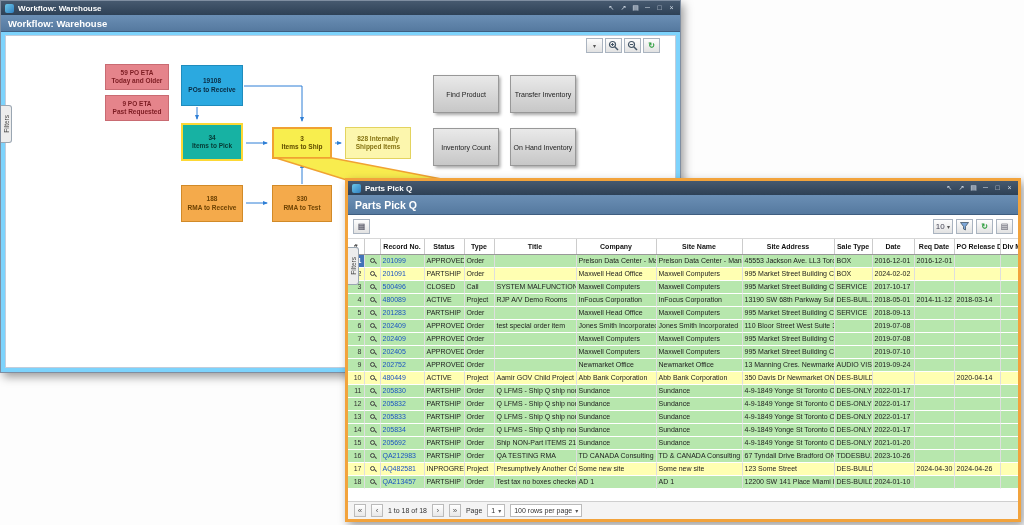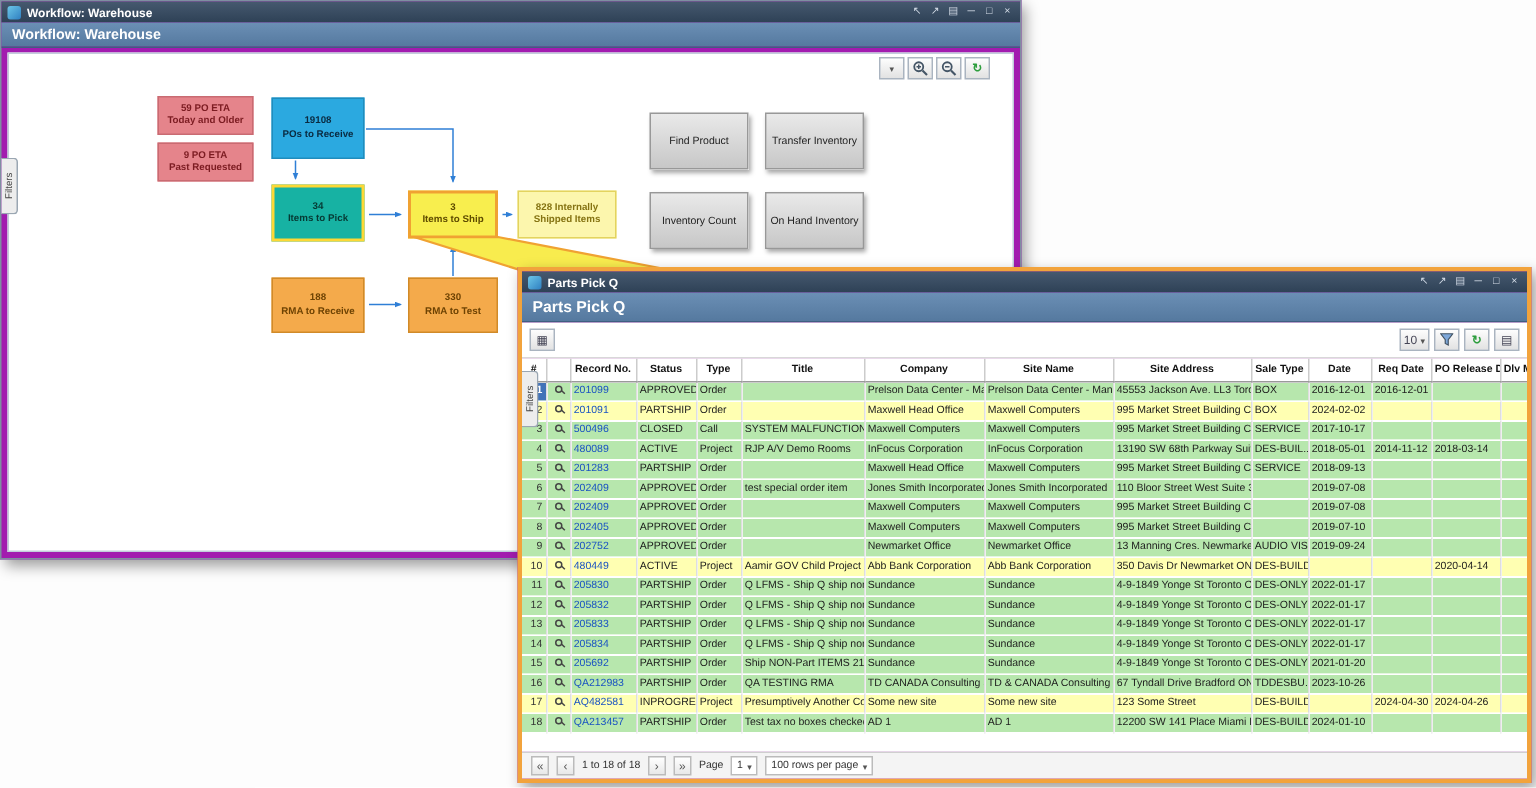--- a/index.html
+++ b/index.html
@@ -1,18 +1,18 @@
 <!DOCTYPE html>
 <html><head>
 <meta charset="utf-8">
 <style>
 *{margin:0;padding:0;box-sizing:border-box}
 html,body{width:1024px;height:525px;overflow:hidden;background:#fff;font-family:"Liberation Sans",sans-serif}
 .desktop{position:relative;width:1024px;height:525px;background:#fdfdfd}
-.window{position:absolute;background:#a21caf;box-shadow:3px 4px 9px rgba(0,0,0,.38)}
+.window{position:absolute;background:#7dd3fc;box-shadow:3px 4px 9px rgba(0,0,0,.38)}
 
 .wf{left:0;top:0;width:681px;height:373px;border:1px solid #7f8ea1;z-index:1}
 .titlebar{height:14px;background:linear-gradient(#46596f,#2e4156);display:flex;align-items:center;padding:0 4px;gap:4px}
 .win-ico{width:9px;height:9px;border-radius:2px;background:linear-gradient(135deg,#6cc7e8,#2f7fc1);flex:none}
 .tb-title{color:#fff;font-size:8px;font-weight:bold;flex:1;white-space:nowrap}
 .tb-ctrls{display:flex;gap:3px}
 .ctrl{color:#d4dde8;font-size:7px;line-height:10px;width:9px;text-align:center;cursor:pointer}
 .hdr{height:17px;background:linear-gradient(#6b8fb5,#55799f);color:#fff;font-weight:bold;font-size:9.5px;display:flex;align-items:center;padding:0 7px;border-bottom:1px solid #3f5e80}
 .wf-canvas{position:absolute;left:4px;right:4px;top:34px;bottom:4px;border:1px solid #c2cddb;background:#fff}
 .wf-tools{position:absolute;top:37px;right:20px;display:flex;gap:2px;z-index:4}

